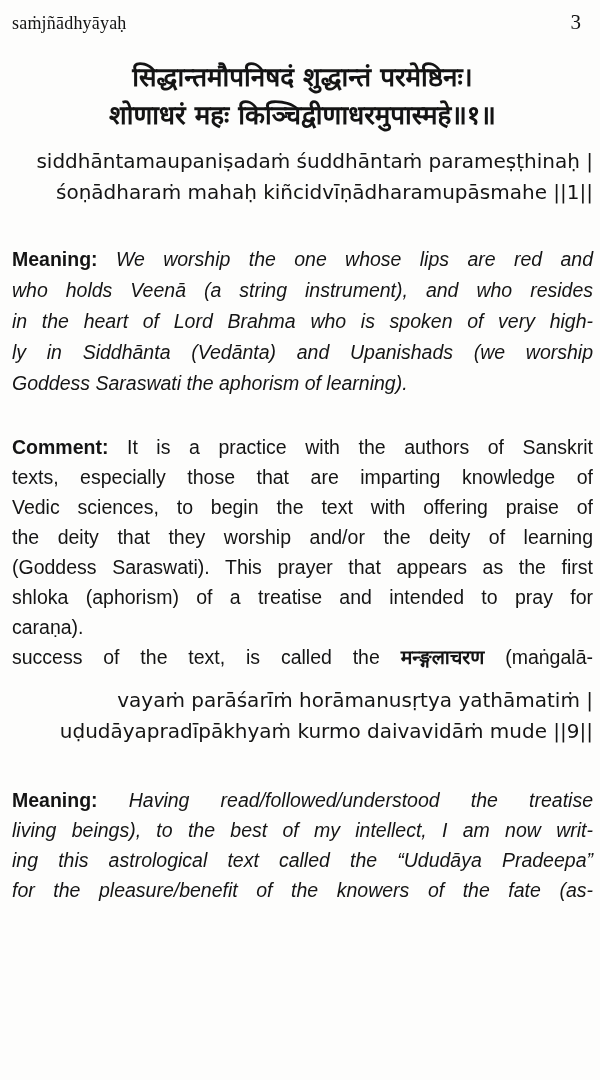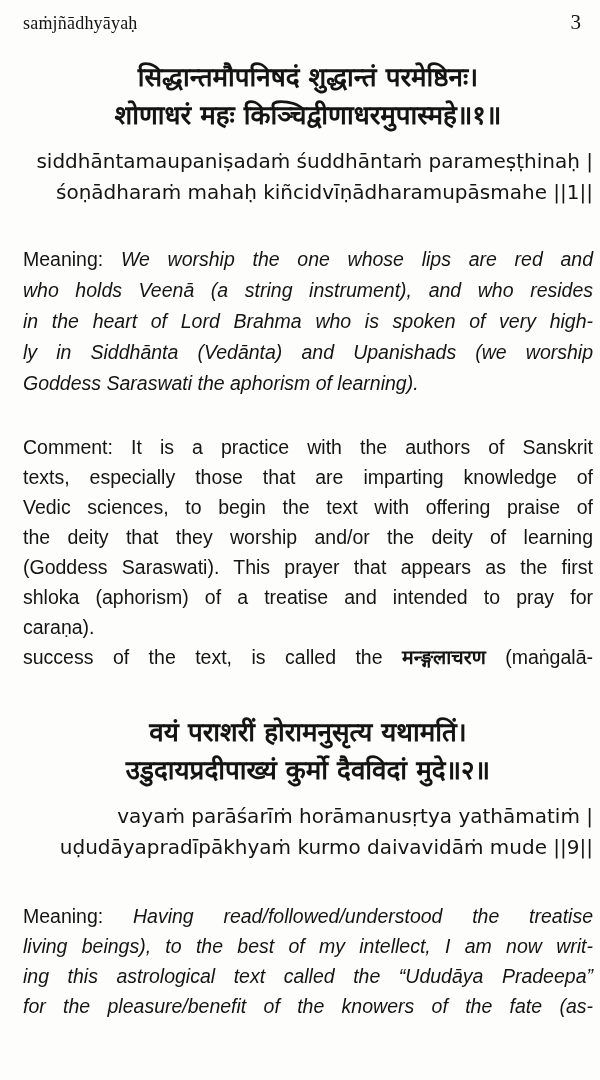--- a/index.html
+++ b/index.html
@@ -10,21 +10,21 @@
   }
   .page {
     position: relative;
     width: 600px;
     height: 1080px;
     margin: 0 auto;
     background: #fdfdfc;
     color: #141414;
     overflow: hidden;
     box-sizing: border-box;
-    padding: 10px 7px 0 23px;
+    padding: 10px 7px 0 12px;
   }
   
   .running-head {
     display: flex;
     justify-content: space-between;
     align-items: baseline;
     font-family: "Liberation Serif", serif;
     height: 26px;
   }
   .running-title {
@@ -60,21 +60,21 @@
   .para-meaning-2 { margin-top: 38px; }
   .pline {
     font-size: 19.5px;
     line-height: 31px;
     text-align: justify;
     text-align-last: justify;
     white-space: normal;
   }
   .para-comment .pline, .para-meaning-2 .pline { line-height: 30px; }
   .pline.last { text-align-last: left; }
-  .r-b { font-weight: normal; font-style: normal; }
+  .r-b { font-weight: bold; font-style: normal; }
   .r-i { font-style: italic; }
   .r-p { font-style: normal; }
   .r-d {
     font-style: normal;
     font-family: "DejaVu Sans", sans-serif;
     font-weight: 600;
   }
   .para-meaning-1 .r-i, .para-meaning-2 .r-i { font-weight: 500; }
 </style>
 </head>
@@ -108,24 +108,20 @@
     <div class="pline"><span class="r-b">Comment:</span><span class="r-p"> It is a practice with the authors of Sanskrit</span></div>
     <div class="pline"><span class="r-p">texts, especially those that are imparting knowledge of</span></div>
     <div class="pline"><span class="r-p">Vedic sciences, to begin the text with offering praise of</span></div>
     <div class="pline"><span class="r-p">the deity that they worship and/or the deity of learning</span></div>
     <div class="pline"><span class="r-p">(Goddess Saraswati). This prayer that appears as the first</span></div>
     <div class="pline"><span class="r-p">shloka (aphorism) of a treatise and intended to pray for</span></div>
     <div class="pline last"><span class="r-p">caraṇa).</span></div>
     <div class="pline"><span class="r-p">success of the text, is called the </span><span class="r-d">मन्ङ्गलाचरण</span><span class="r-p"> (maṅgalā-</span></div>
   </div>
 
-  <div class="verse-block verse-2">
-    <div class="dev-line">वयं पराशरीं होरामनुसृत्य यथामतिं।</div>
-    <div class="dev-line">उडुदायप्रदीपाख्यं कुर्मो दैवविदां मुदे॥२॥</div>
-  </div>
   <div class="translit-block">
     <div class="translit-line">vayaṁ parāśarīṁ horāmanusṛtya yathāmatiṁ |</div>
     <div class="translit-line">uḍudāyapradīpākhyaṁ kurmo daivavidāṁ mude ||9||</div>
   </div>
 
   <div class="para para-meaning-2">
     <div class="pline"><span class="r-b">Meaning:</span><span class="r-i"> Having read/followed/understood the treatise</span></div>
     <div class="pline"><span class="r-i">living beings), to the best of my intellect, I am now writ-</span></div>
     <div class="pline"><span class="r-i">ing this astrological text called the “Ududāya Pradeepa”</span></div>
     <div class="pline"><span class="r-i">for the pleasure/benefit of the knowers of the fate (as-</span></div>

